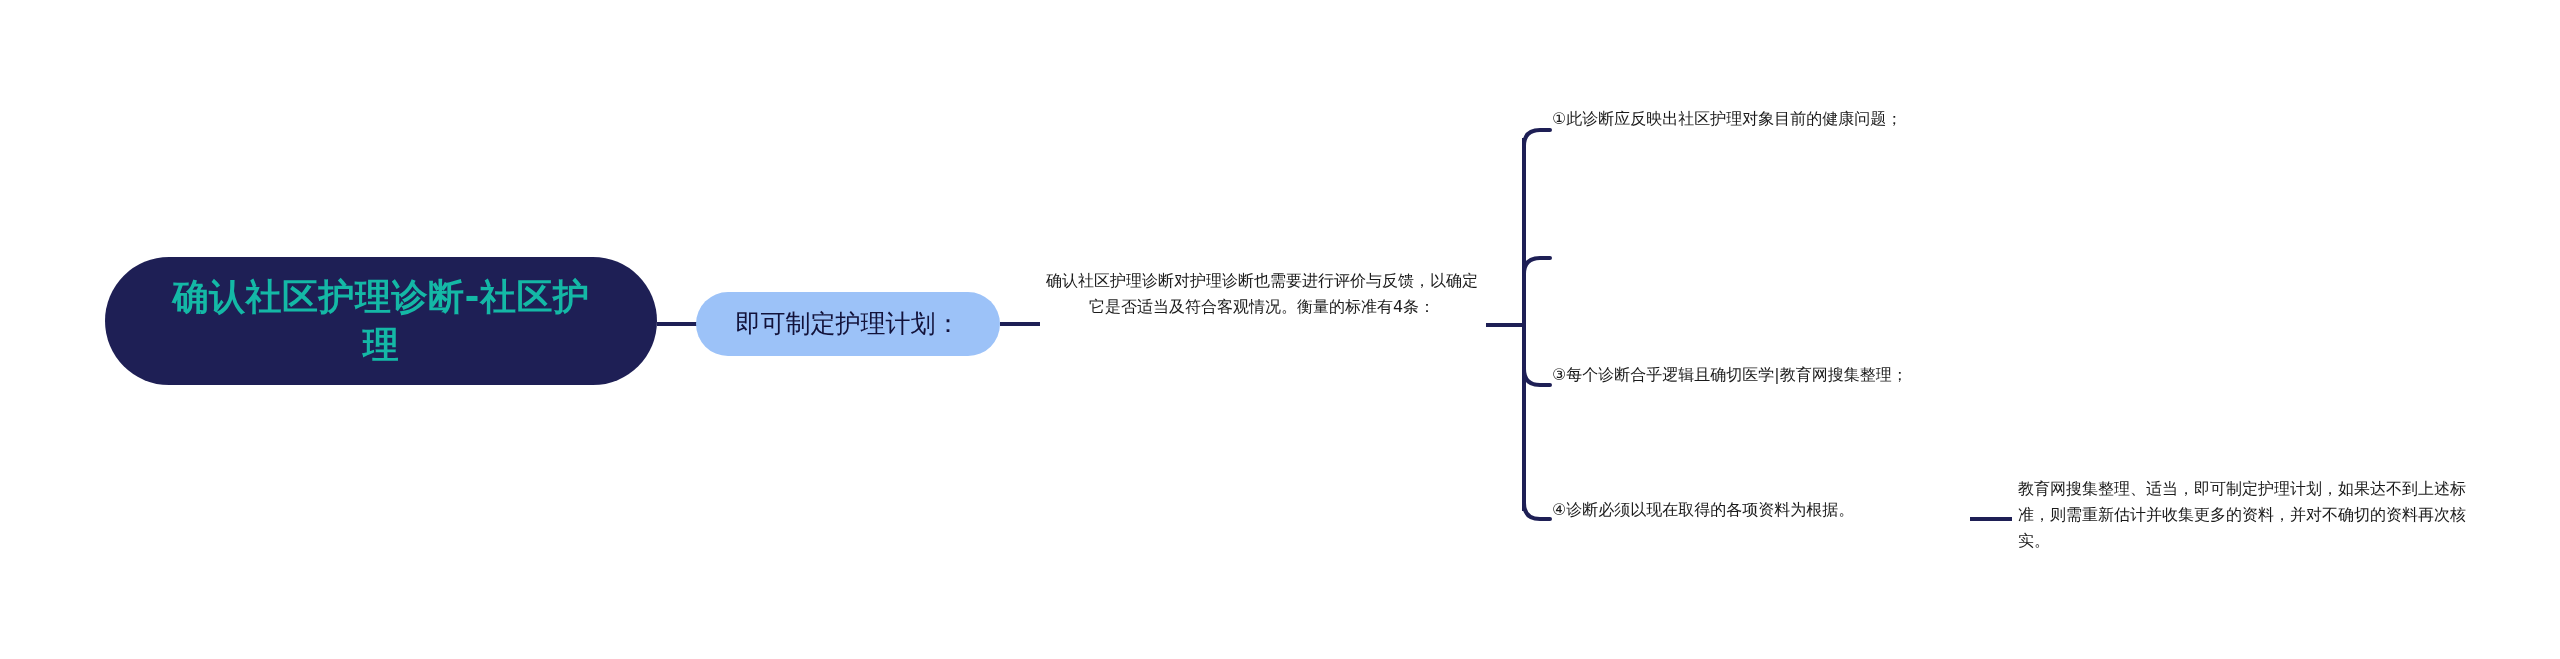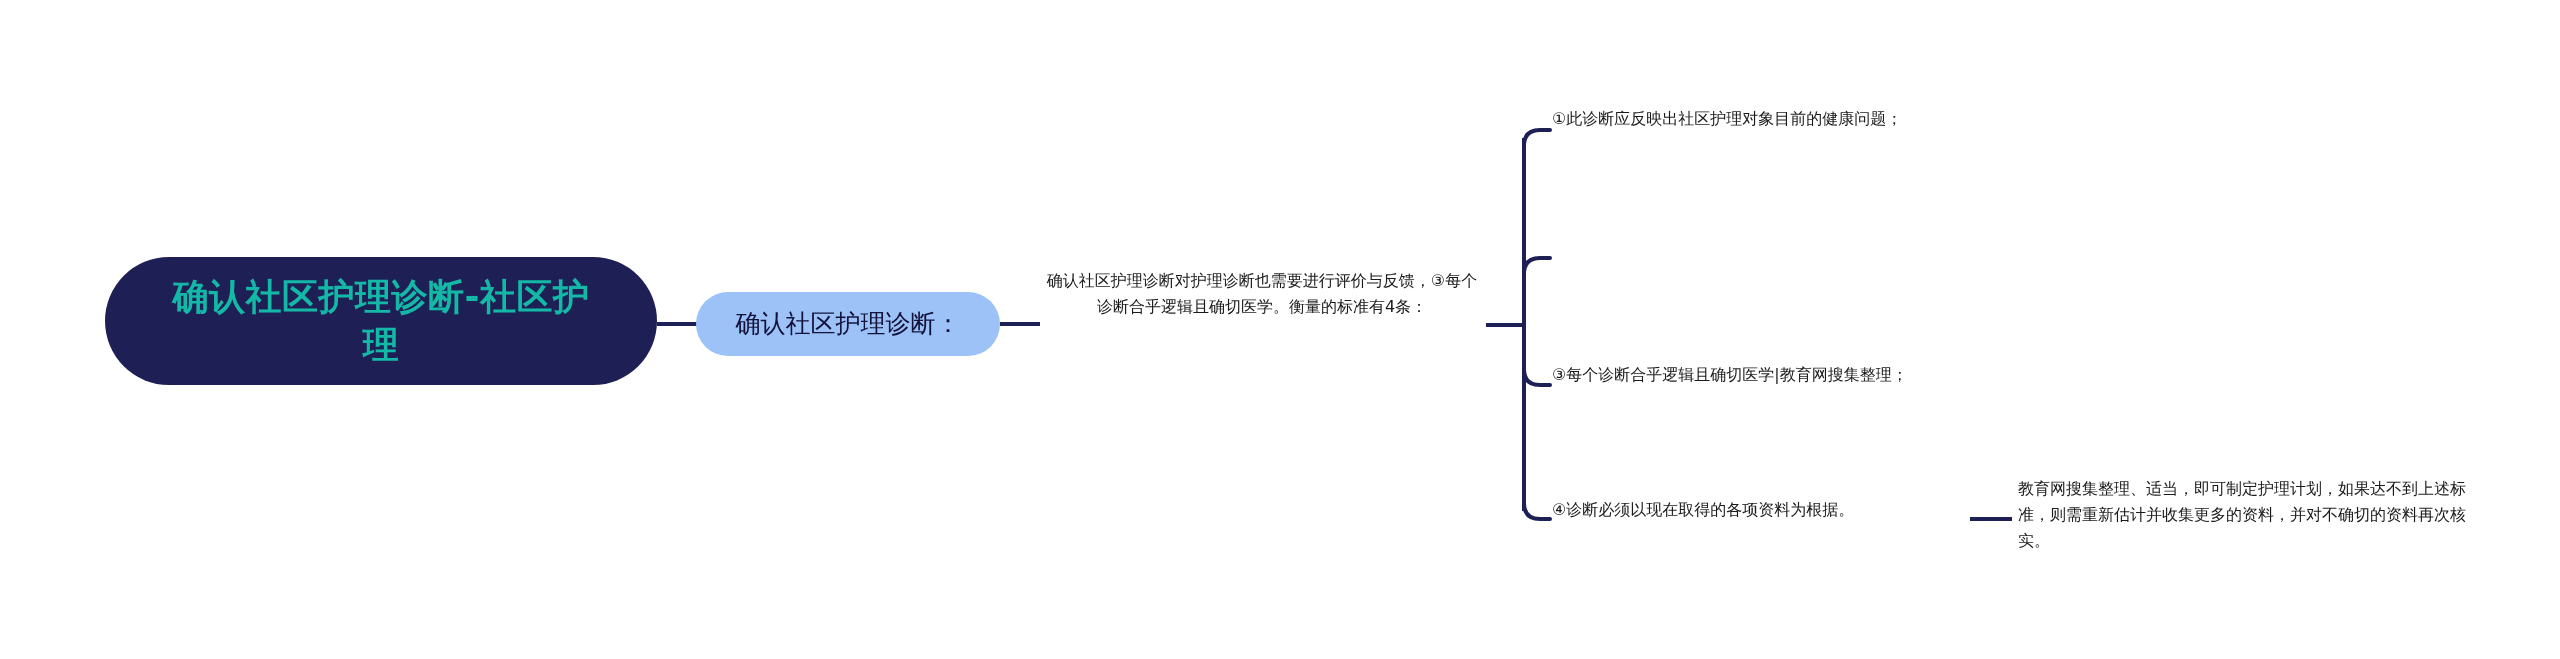--- a/index.html
+++ b/index.html
@@ -149,24 +149,24 @@
     <path d="M 1524 503 Q 1524 519 1540 519 L 1550 519" fill="none" stroke="#1e1f55" stroke-width="4" stroke-linecap="round"></path>
 
     <line x1="1970" y1="519" x2="2012" y2="519" stroke="#1e1f55" stroke-width="4" stroke-linecap="butt"></line>
   </svg>
 
   <div class="root-node">
     <span class="root-label">确认社区护理诊断-社区护理</span>
   </div>
 
   <div class="l2-node">
-    <span class="l2-label">确认社区护理诊断：</span>
+    <span class="l2-label">即可制定护理计划：</span>
   </div>
 
-  <div class="text-block center" id="desc-block">确认社区护理诊断对护理诊断也需要进行评价与反馈，③每个诊断合乎逻辑且确切医学。衡量的标准有4条：</div>
+  <div class="text-block center" id="desc-block">确认社区护理诊断对护理诊断也需要进行评价与反馈，以确定它是否适当及符合客观情况。衡量的标准有4条：</div>
 
   <div class="text-block" id="leaf-1">①此诊断应反映出社区护理对象目前的健康问题；</div>
 
 
   <div class="text-block" id="leaf-3">③每个诊断合乎逻辑且确切医学|教育网搜集整理；</div>
 
   <div class="text-block" id="leaf-4">④诊断必须以现在取得的各项资料为根据。</div>
 
   <div class="text-block" id="tail-block">教育网搜集整理、适当，即可制定护理计划，如果达不到上述标准，则需重新估计并收集更多的资料，并对不确切的资料再次核实。</div>
 

